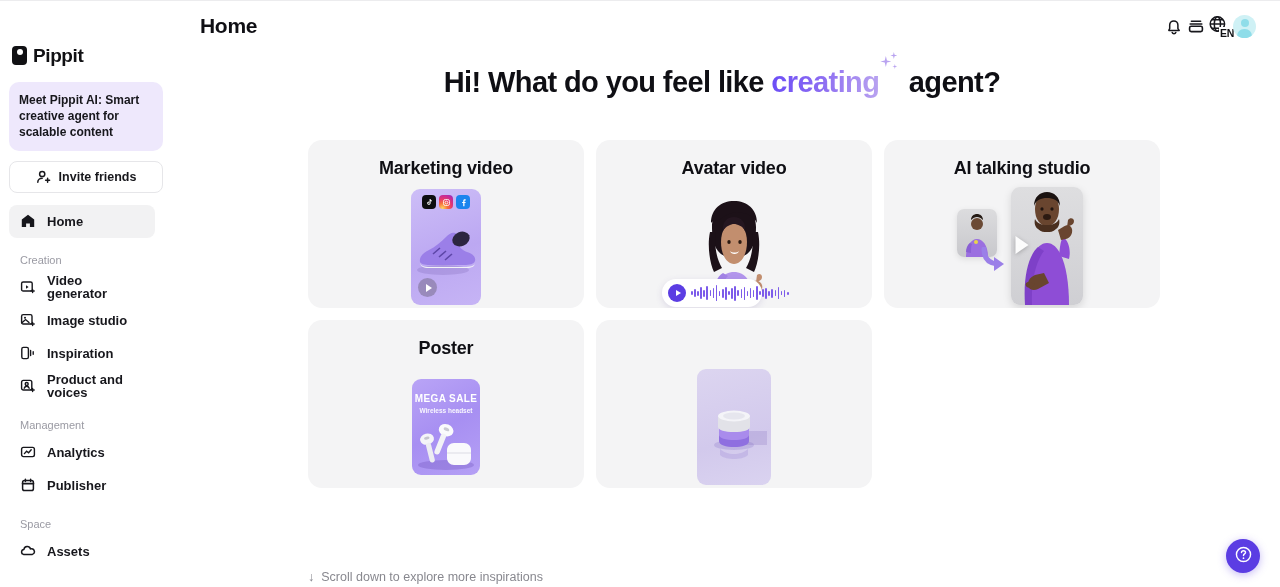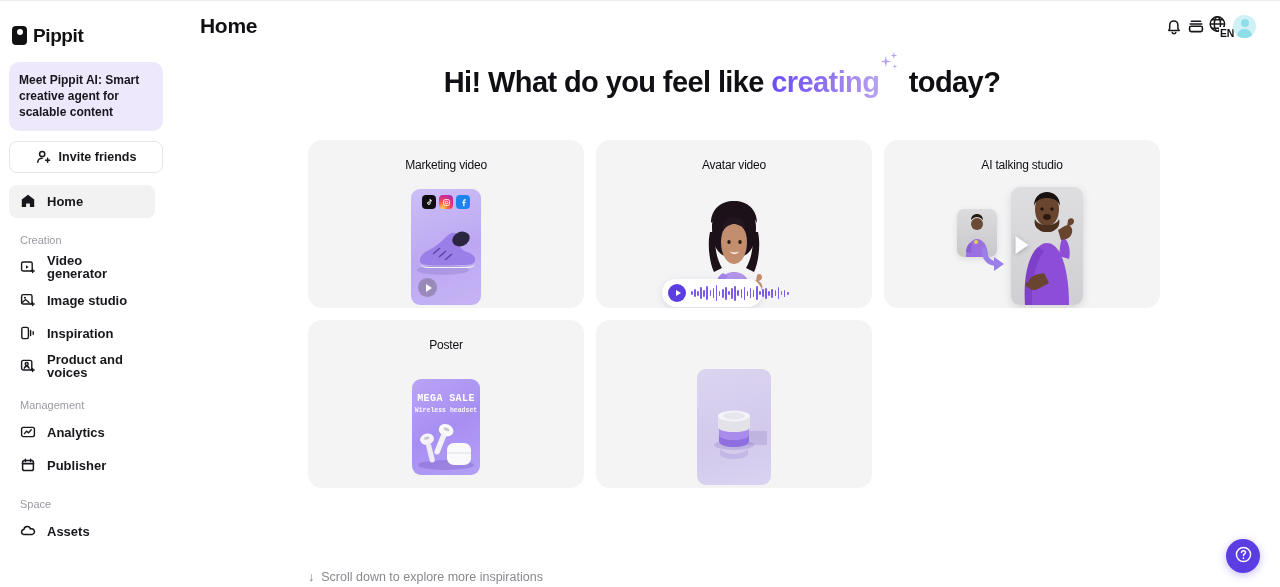--- a/index.html
+++ b/index.html
@@ -12,20 +12,21 @@
   }
   .app { position: relative; width: 1280px; height: 587px; display: flex; }
   .topline { position:absolute; top:0; left:0; right:0; height:1px; background:#ececee; z-index:5;}
 
   
   .sidebar {
     width: 164px; height: 434px; flex: 0 0 164px;
     background: #ffffff;
     padding: 0 4px;
     position: relative;
+    margin-top: 20px;
   }
   .brand { display:flex; align-items:center; gap:6px; padding: 19px 0 0 8px; height:52px;}
   .brand-mark {
     width: 15px; height: 19px; border-radius: 4px; background:#111114;
     position: relative; flex: 0 0 15px;
   }
   .brand-mark::after {
     content:""; position:absolute; top:3px; left:4.5px;
     width:6px; height:6px; border-radius:50%; background:#fff;
   }
@@ -104,21 +105,21 @@
 
   
   .grid {
     position:absolute; left:144px; top:140px; width:852px;
     display:flex; flex-wrap:wrap; gap:12px;
   }
   .card {
     width:276px; height:168px; background:#F4F4F5; border-radius:14px;
     cursor:pointer; position:relative; overflow:hidden;
   }
-  .card-title { text-align:center; font-size:12px; font-weight:400; padding-top:18px; letter-spacing:-0.2px;}
+  .card-title { text-align:center; font-size:18px; font-weight:700; padding-top:18px; letter-spacing:-0.2px;}
   .thumb-wrap { position:absolute; left:0; right:0; bottom:0; top:46px; display:flex; align-items:center; justify-content:center; }
 
   
   .mk-thumb {
     width:70px; height:116px; border-radius:9px; position:relative; overflow:hidden;
     background: linear-gradient(160deg,#CDBEF7 0%, #BCA8F2 55%, #C6B4F5 100%);
   }
   .mk-socials { position:absolute; top:6px; left:50%; transform:translateX(-50%); display:flex; gap:3px;}
   .soc { width:14px; height:14px; border-radius:4px; display:flex; align-items:center; justify-content:center;}
   .soc-tt { background:#0e0e10;}
@@ -161,21 +162,20 @@
     position:absolute; left:50%; top:48%; transform:translate(-50%,-50%);
     width:0;height:0;border-left:13px solid rgba(255,255,255,.95);
     border-top:9px solid transparent;border-bottom:9px solid transparent;
     filter: drop-shadow(0 1px 2px rgba(0,0,0,.25)); z-index:3;
   }
 
   
   .po-thumb {
     width:68px; height:96px; border-radius:9px; position:relative; overflow:hidden;
     background: linear-gradient(150deg,#B9A4F6 0%, #A78FF2 50%, #B5A0F5 100%);
-    font-family: Liberation Mono, monospace;
   }
   .po-title { color:#fff; font-size:10px; font-weight:700; text-align:center; letter-spacing:.4px; margin-top:14px;}
   .po-sub { color:rgba(255,255,255,.92); font-size:6.5px; font-weight:700; text-align:center; margin-top:3px;}
 
   
   .pp-thumb {
     width:74px; height:116px; border-radius:9px; position:relative; overflow:hidden;
     background: linear-gradient(165deg,#DCD5F0 0%, #D2C9EC 60%, #DAD3F0 100%);
   }
 
@@ -340,21 +340,21 @@
             <path d="M3.3 10h14.2M4.7 5.7h11.4M4.7 14.3h11.4"></path>
           </svg>
           <span class="en">EN</span>
         </span>
 
         <span class="avatar"></span>
       </div>
     </header>
 
     <h2 class="headline">
-      <span>Hi! What do you feel like </span><span class="grad">creating</span><span class="sparkles"><i class="spark s1"></i><i class="spark s2"></i><i class="spark s3"></i></span><span> today?</span>
+      <span>Hi! What do you feel like </span><span class="grad">creating</span><span class="sparkles"><i class="spark s1"></i><i class="spark s2"></i><i class="spark s3"></i></span><span> agent?</span>
     </h2>
 
     <div class="grid">
 
       <div class="card">
         <div class="card-title">Marketing video</div>
         <div class="thumb-wrap">
           <div class="mk-thumb">
             <div class="mk-socials">
               <span class="soc soc-tt">

